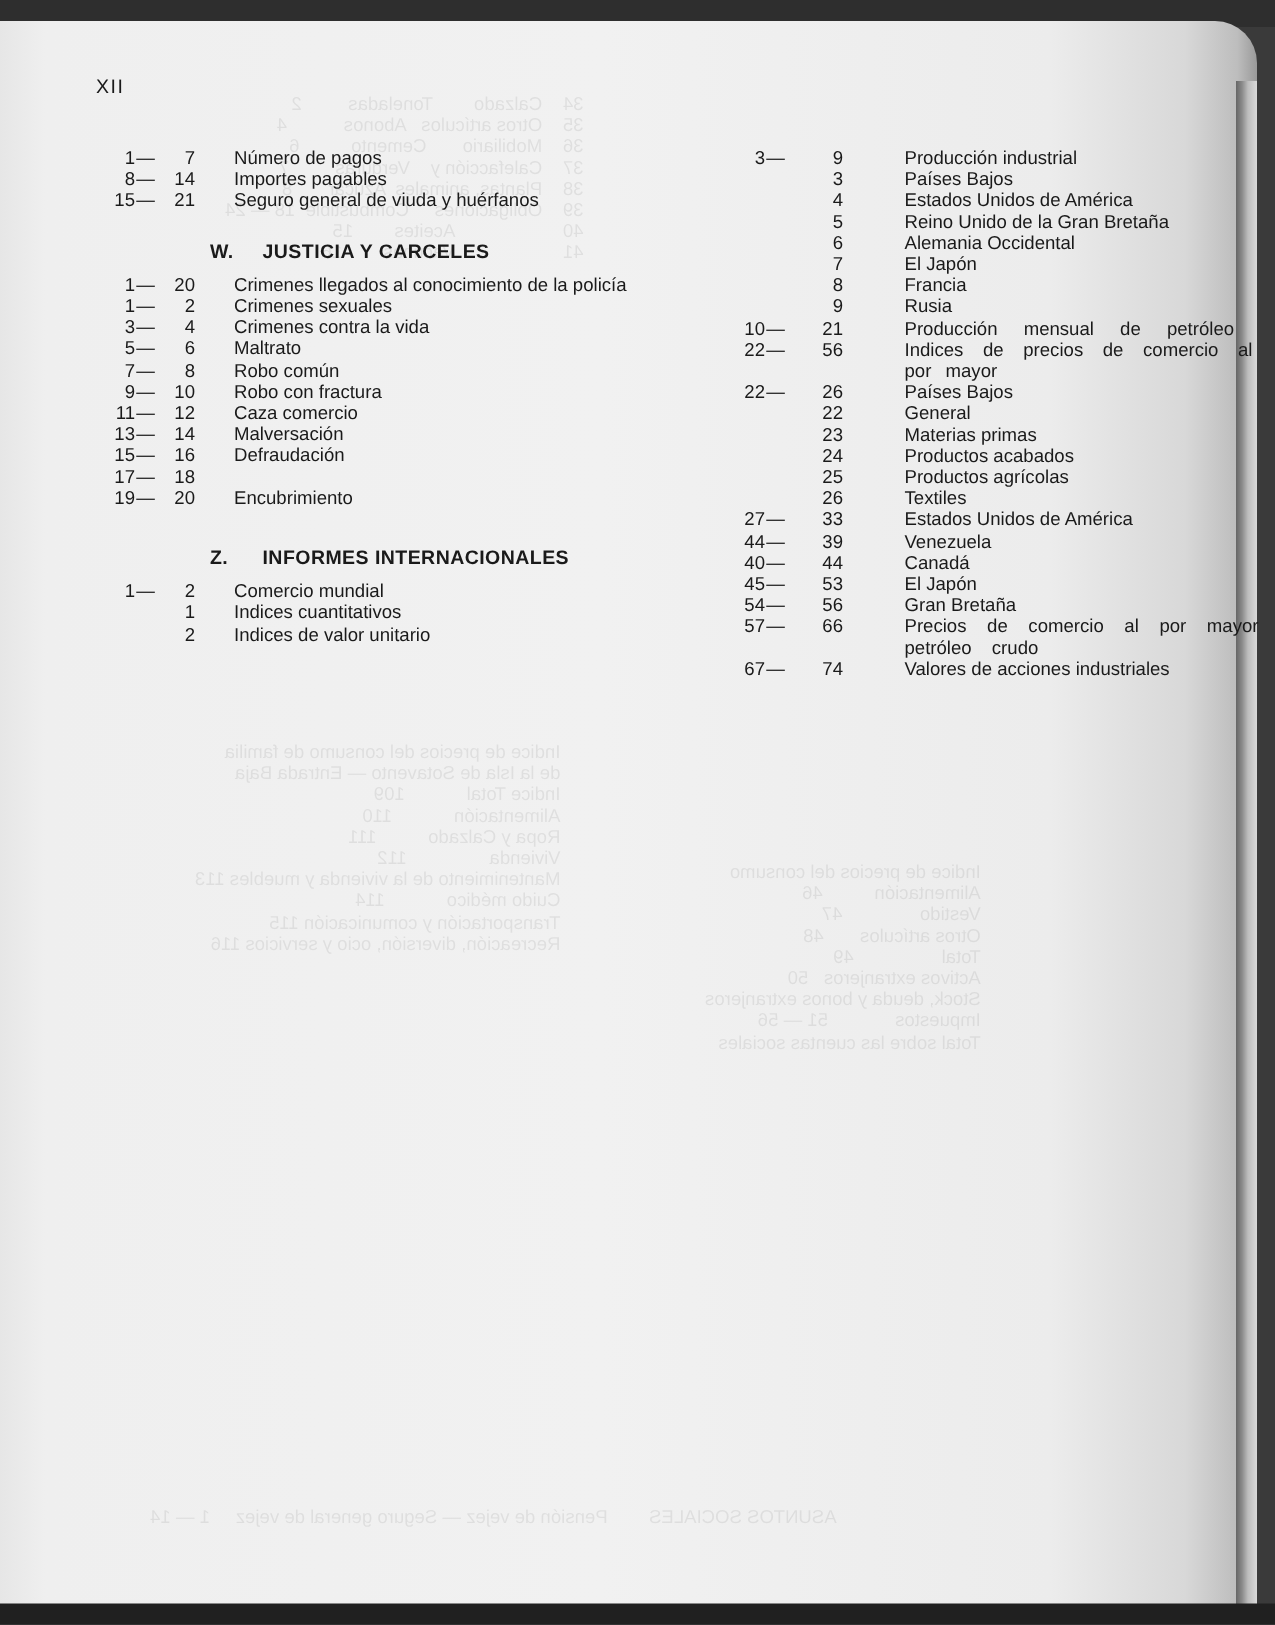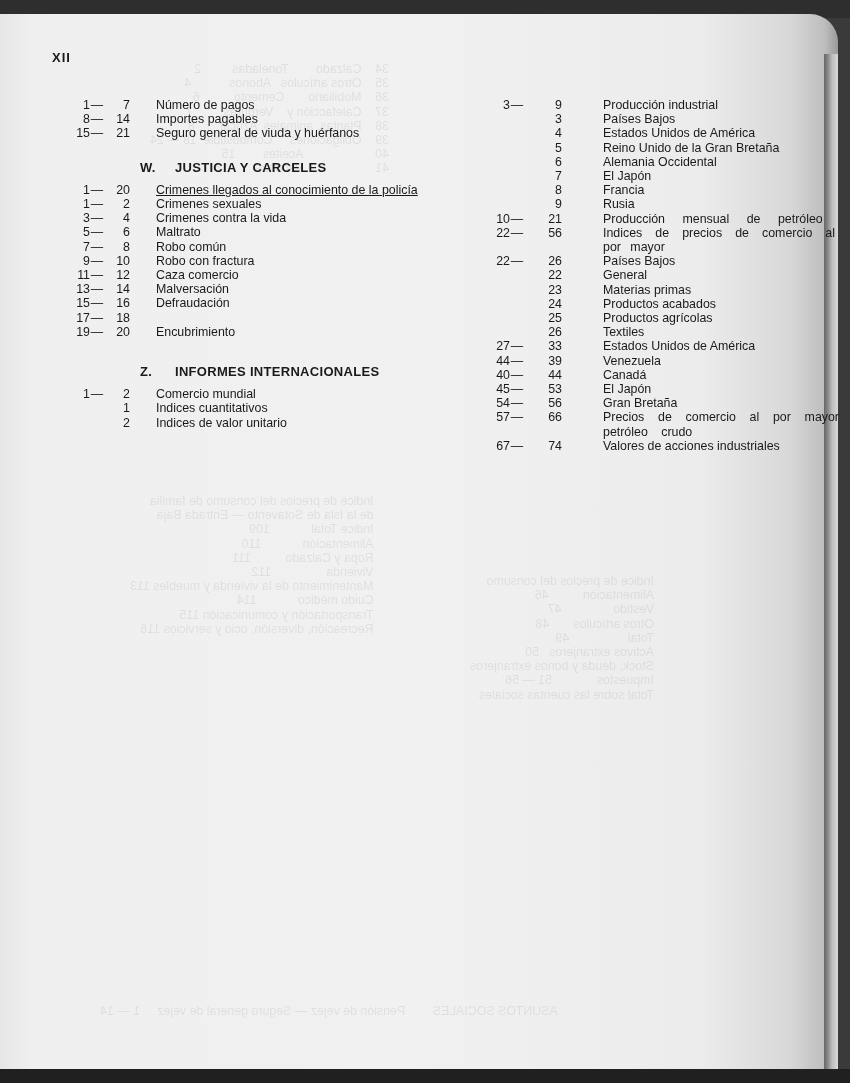--- a/index.html
+++ b/index.html
@@ -15,21 +15,21 @@
     border-top-right-radius: 28px;
     border-bottom-right-radius: 12px;
   }
   .page-edge {
     position: absolute; right: 0; top: 40px; width: 14px; height: 1020px;
     background: linear-gradient(to right, #666 0, #8a8a8a 4px, #bdbdbd 8px, #d9d9d9 14px);
   }
   .topbar { position:absolute; left:0; top:0; width:850px; height:18px; background:#2e2e2e; }
   .bottombar { position:absolute; left:0; bottom:0; width:850px; height:14px; background:#202020; }
 
-  .folio { position:absolute; left:52px; top:36px; font-size:13px; letter-spacing:1px;font-weight:bold; }
+  .folio { position:absolute; left:64px; top:36px; font-size:13px; letter-spacing:1px; }
 
   .col { position:absolute; font-size:12.4px; line-height:14.2px; }
   .col-left { left:52px; top:84px; width:392px; }
   .col-right { left:478px; top:84px; width:362px; }
 
   .row { display:flex; }
   .range { width:104px; flex-shrink:0; display:flex; }
   .range .a { width:38px; text-align:right; }
   .range .sep { width:14px; text-align:center; }
   .range .b { width:26px; text-align:right; }
@@ -124,21 +124,21 @@
       <span class="title">JUSTICIA Y CARCELES</span>
     </div>
 
     <div>
       <div class="row">
         <div class="range">
             <span class="a">1</span>
             <span class="sep">—</span>
             <span class="b">20</span>
           </div>
-        <div class="label" style="padding-right:6px;text-decoration:underline;">Crimenes llegados al conocimiento de la policía</div>
+        <div class="label" style="padding-right:6px;">Crimenes llegados al conocimiento de la policía</div>
       </div>
       <div class="row">
         <div class="range">
             <span class="a">1</span>
             <span class="sep">—</span>
             <span class="b">2</span>
           </div>
         <div class="label">Crimenes sexuales</div>
       </div>
       <div class="row">

